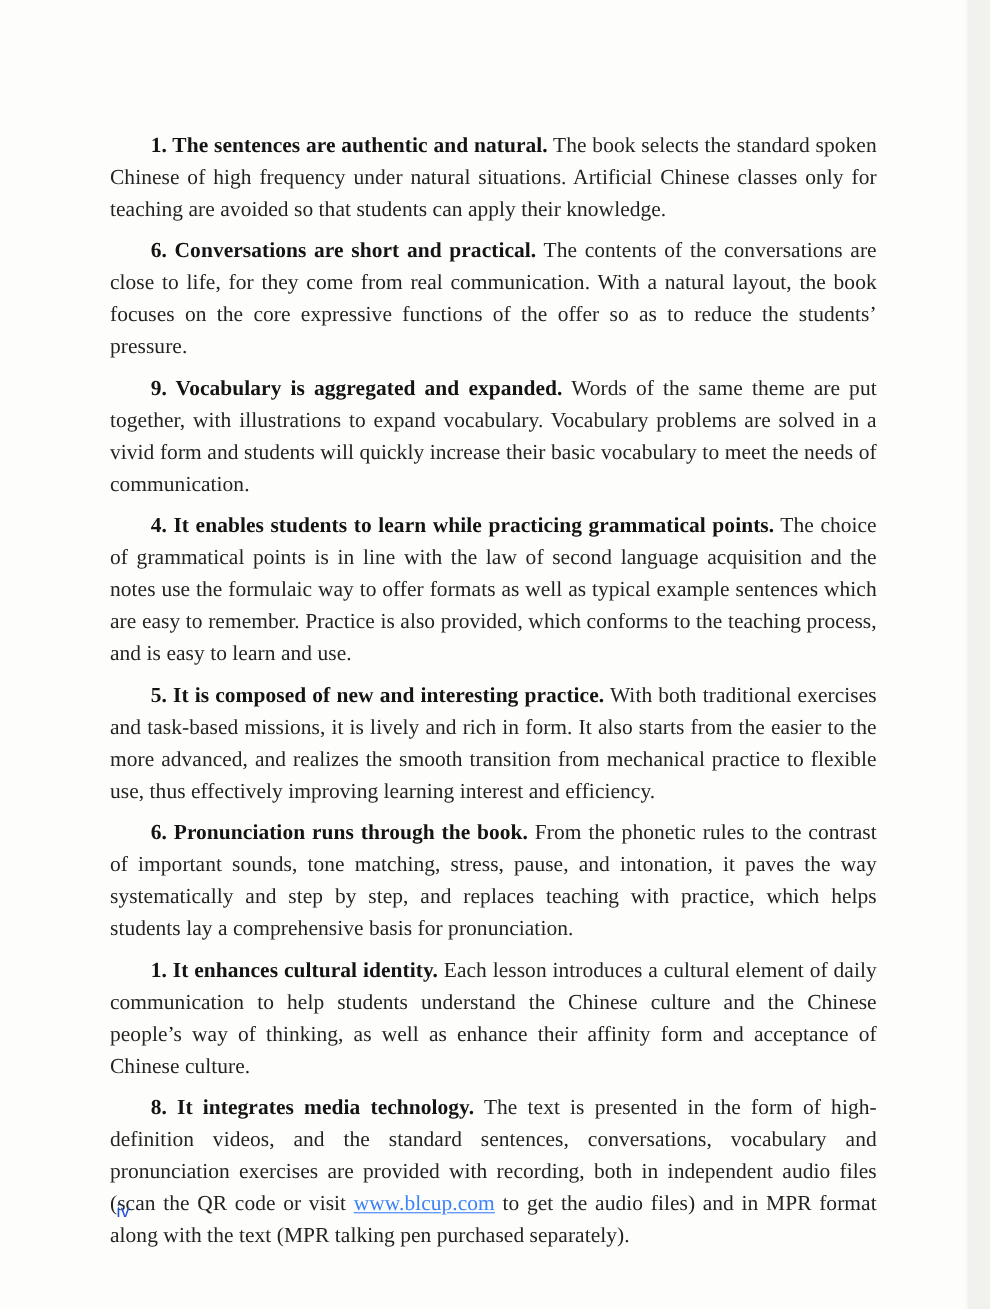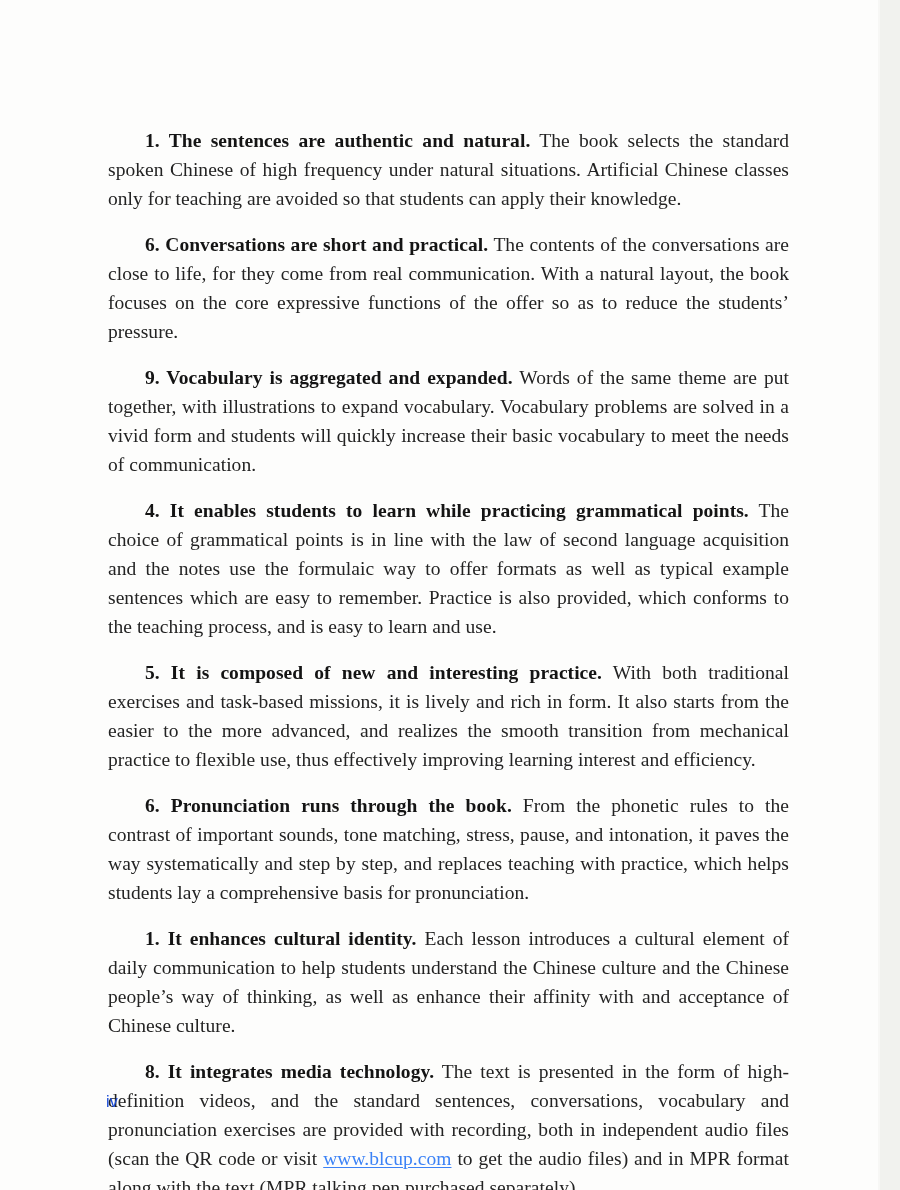--- a/index.html
+++ b/index.html
@@ -59,21 +59,21 @@
     letter-spacing: 0.1px;
   }
 
   .body-paragraph {
     font-size: 19.5px;
     color: #232323;
     line-height: 29px;
     text-align: justify;
     text-justify: inter-word;
     text-indent: 37px;
-    margin: 8px;
+    margin: 0;
     padding-top: 9px;
     letter-spacing: 0.05px;
   }
 
   .body-paragraph.first-para {
     padding-top: 0;
   }
 
   .lead-in {
     font-weight: bold;
@@ -109,21 +109,21 @@
     <p class="body-paragraph"><span class="lead-in">6. Conversations are short and practical.</span><span> The contents of the conversations are close to life, for they come from real communication. With a natural layout, the book focuses on the core expressive functions of the offer so as to reduce the students’ pressure.</span></p>
 
     <p class="body-paragraph"><span class="lead-in">9. Vocabulary is aggregated and expanded.</span><span> Words of the same theme are put together, with illustrations to expand vocabulary. Vocabulary problems are solved in a vivid form and students will quickly increase their basic vocabulary to meet the needs of communication.</span></p>
 
     <p class="body-paragraph"><span class="lead-in">4. It enables students to learn while practicing grammatical points.</span><span> The choice of grammatical points is in line with the law of second language acquisition and the notes use the formulaic way to offer formats as well as typical example sentences which are easy to remember. Practice is also provided, which conforms to the teaching process, and is easy to learn and use.</span></p>
 
     <p class="body-paragraph"><span class="lead-in">5. It is composed of new and interesting practice.</span><span> With both traditional exercises and task-based missions, it is lively and rich in form. It also starts from the easier to the more advanced, and realizes the smooth transition from mechanical practice to flexible use, thus effectively improving learning interest and efficiency.</span></p>
 
     <p class="body-paragraph"><span class="lead-in">6. Pronunciation runs through the book.</span><span> From the phonetic rules to the contrast of important sounds, tone matching, stress, pause, and intonation, it paves the way systematically and step by step, and replaces teaching with practice, which helps students lay a comprehensive basis for pronunciation.</span></p>
 
-    <p class="body-paragraph"><span class="lead-in">1. It enhances cultural identity.</span><span> Each lesson introduces a cultural element of daily communication to help students understand the Chinese culture and the Chinese people’s way of thinking, as well as enhance their affinity with and acceptance of Chinese culture.</span></p>
+    <p class="body-paragraph"><span class="lead-in">1. It enhances cultural identity.</span><span> Each lesson introduces a cultural element of daily communication to help students understand the Chinese culture and the Chinese people’s way of thinking, as well as enhance their affinity form and acceptance of Chinese culture.</span></p>
 
     <p class="body-paragraph"><span class="lead-in">8. It integrates media technology.</span><span> The text is presented in the form of high-definition videos, and the standard sentences, conversations, vocabulary and pronunciation exercises are provided with recording, both in independent audio files (scan the QR code or visit </span><a class="inline-link" href="#">www.blcup.com</a><span> to get the audio files) and in MPR format along with the text (MPR talking pen purchased separately).</span></p>
 
   </div>
 
   <div class="folio">iv</div>
 
 </div>
 
 <div class="page-gutter-edge"></div>

